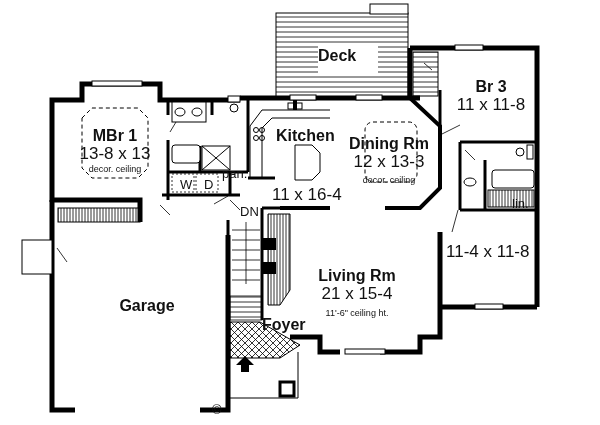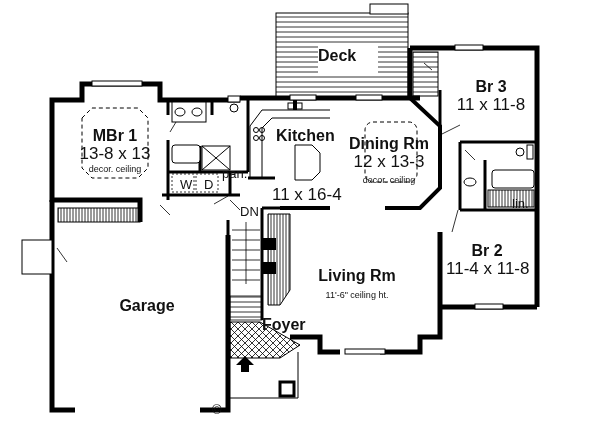--- a/index.html
+++ b/index.html
@@ -206,26 +206,26 @@
   <span class="dim">12 x 13-3</span>
   <span class="note" style="margin-top:5px;">decor. ceiling</span>
 </div>
 
 <div class="lbl" style="left:455px;top:79px;width:72px;">
   <span class="name">Br 3</span>
   <span class="dim">11 x 11-8</span>
 </div>
 
 <div class="lbl" style="left:446px;top:243px;width:82px;">
-  <span class="name">Br 2</span>
   <span class="dim">11-4 x 11-8</span>
 </div>
 
 <div class="lbl" style="left:312px;top:268px;width:90px;">
   <span class="name">Living Rm</span>
+  <span class="dim">21 x 15-4</span>
   <span class="note" style="margin-top:6px;">11'-6" ceiling ht.</span>
 </div>
 
 <div class="lbl" style="left:100px;top:298px;width:94px;">
   <span class="name">Garage</span>
 </div>
 
 <div class="lbl" style="left:262px;top:317px;">
   <span class="name">Foyer</span>
 </div>

